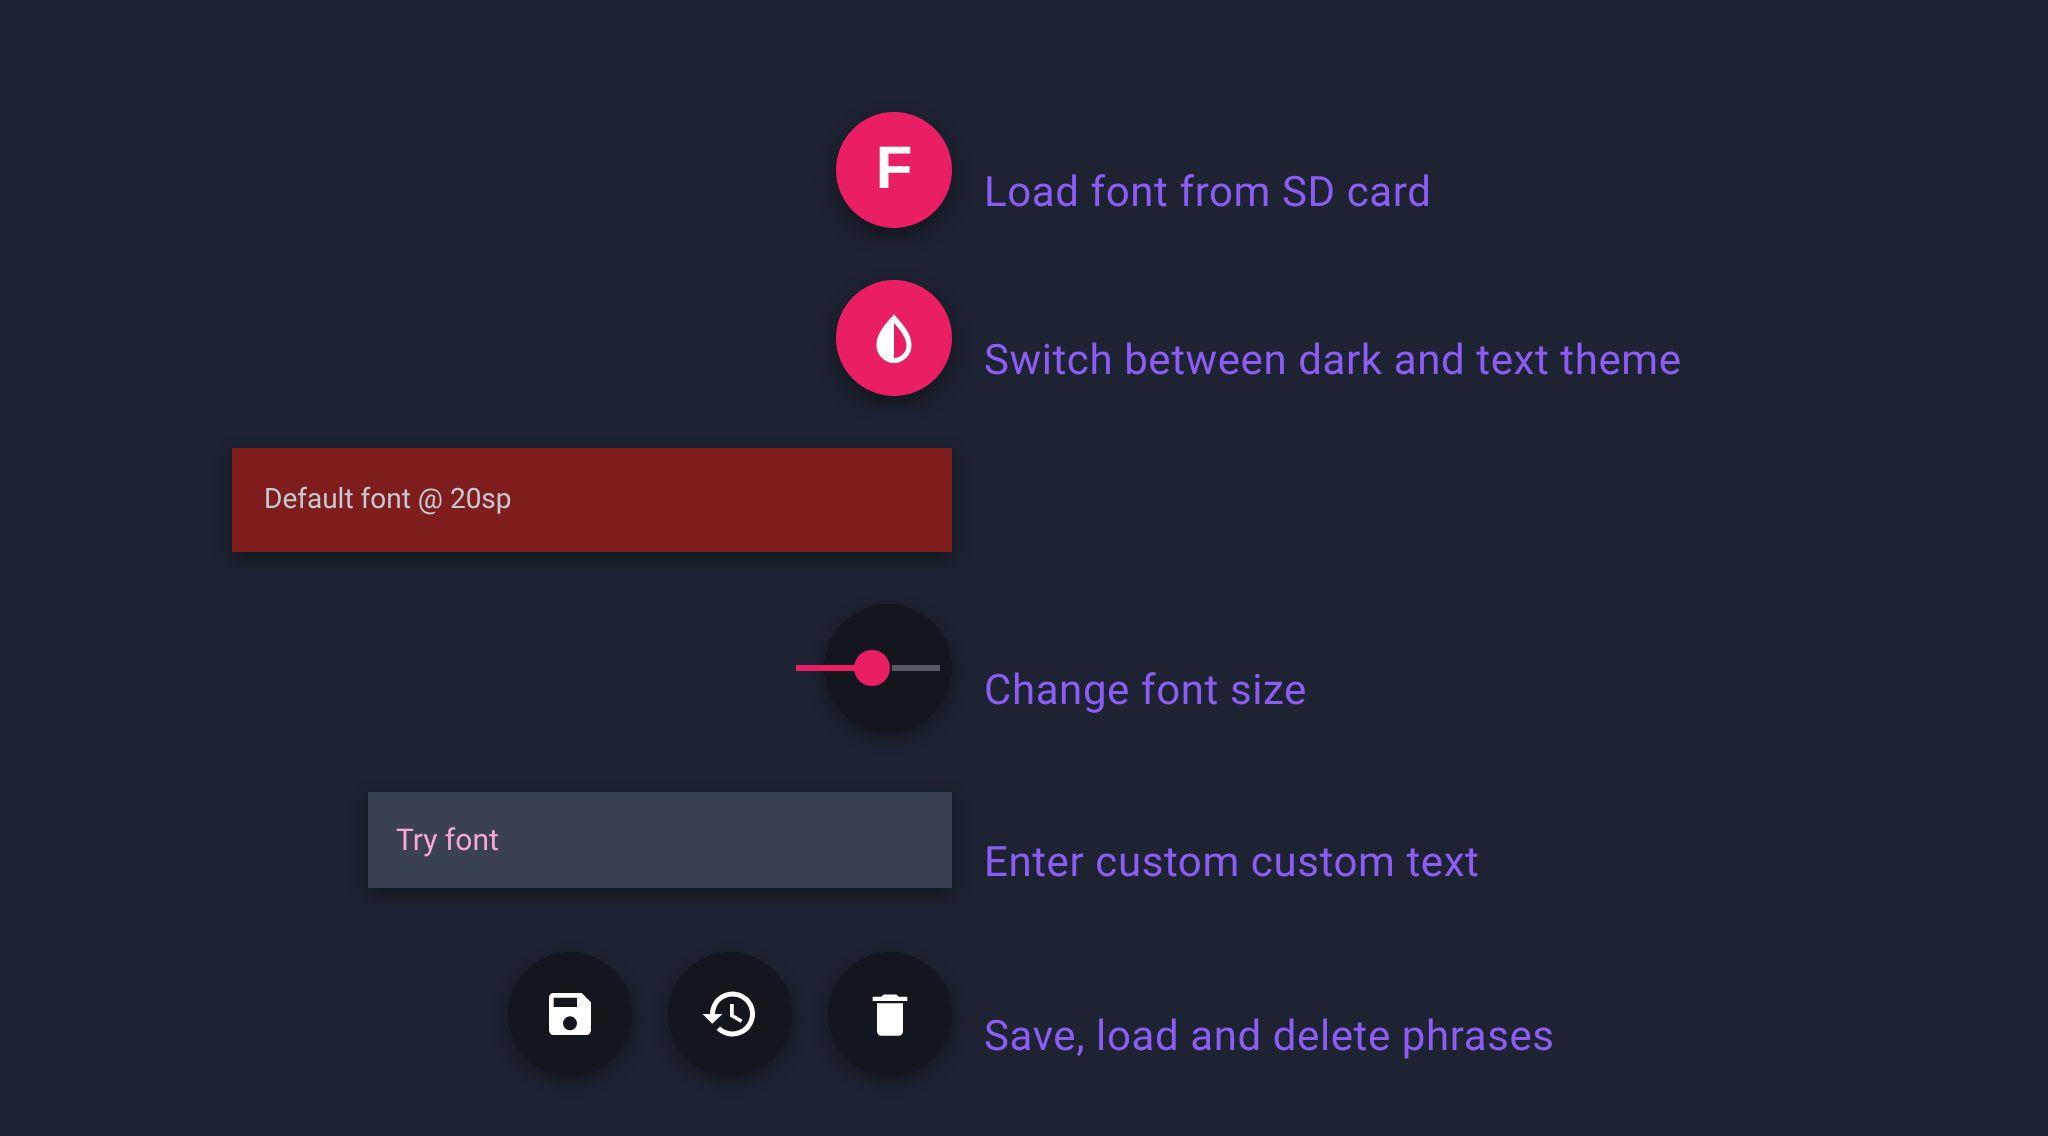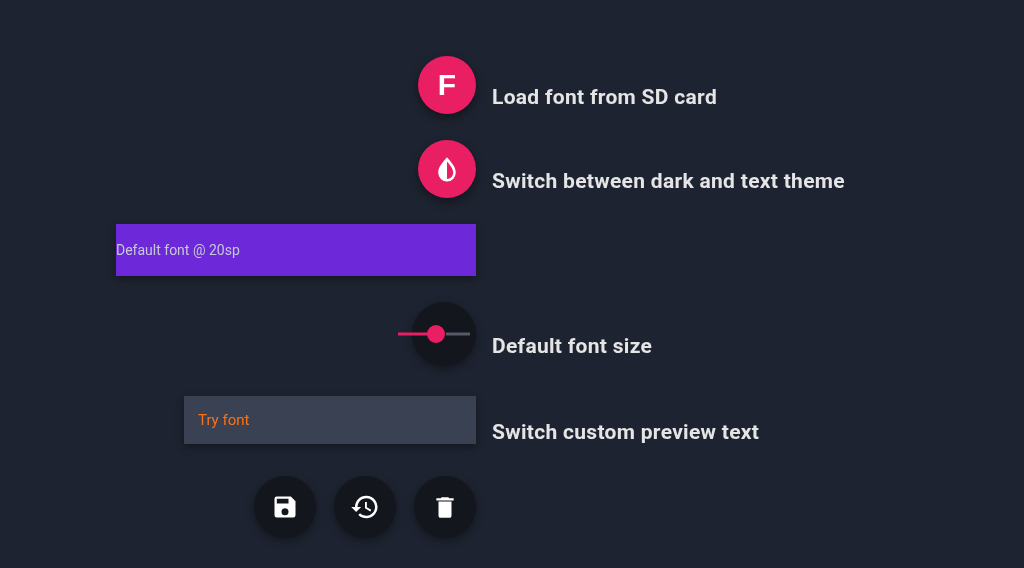--- a/index.html
+++ b/index.html
@@ -24,22 +24,22 @@
       display: flex;
       justify-content: flex-end;
       align-items: center;
       padding-right: 16px;
     }
     .right-col {
       flex: 1;
     }
     .label {
       font-size: 21px;
-      font-weight: 700;
-      color: #e5e5e5;
+      font-weight: 400;
+      color: #8b5cf6;
       letter-spacing: 0.3px;
       margin-top: 24px;
     }
     .fab {
       width: 58px;
       height: 58px;
       border-radius: 50%;
       background: #e91e63;
       display: flex;
       align-items: center;
@@ -48,23 +48,24 @@
     }
     .fab-letter {
       color: #fff;
       font-weight: bold;
       font-size: 30px;
       font-family: "Segoe UI", sans-serif;
     }
     .info-bar {
       width: 360px;
       height: 52px;
-      background: #6d28d9;
-      display: flex;
-      align-items: center;
+      background: #7f1d1d;
+      display: flex;
+      align-items: center;
+      padding-left: 16px;
       box-shadow: 0 3px 8px rgba(0,0,0,0.35);
     }
     .info-bar-text {
       font-size: 14px;
       color: #c5c9d3;
     }
     .slider-circle {
       width: 64px;
       height: 64px;
       border-radius: 50%;
@@ -106,21 +107,21 @@
       width: 292px;
       height: 48px;
       background: #3a4152;
       display: flex;
       align-items: center;
       padding-left: 14px;
       box-shadow: 0 3px 8px rgba(0,0,0,0.35);
     }
     .preview-placeholder {
       font-size: 15px;
-      color: #f97316;
+      color: #f9a8d4;
     }
     .icon-group {
       display: flex;
       gap: 18px;
     }
     .icon-circle {
       width: 62px;
       height: 62px;
       border-radius: 50%;
       background: #14161d;
@@ -170,32 +171,32 @@
 
   <div class="row" style="margin-bottom:30px;">
     <div class="left-col">
       <div class="slider-circle">
         <div class="slider-track-left"></div>
         <div class="slider-track-right"></div>
         <div class="slider-thumb"></div>
       </div>
     </div>
     <div class="right-col">
-      <div class="label">Default font size</div>
+      <div class="label">Change font size</div>
     </div>
   </div>
 
   <div class="row" style="margin-bottom:32px;">
     <div class="left-col">
       <div class="preview-input">
         <span class="preview-placeholder">Try font</span>
       </div>
     </div>
     <div class="right-col">
-      <div class="label">Switch custom preview text</div>
+      <div class="label">Enter custom custom text</div>
     </div>
   </div>
 
   <div class="row">
     <div class="left-col">
       <div class="icon-group">
         <div class="icon-circle">
           <svg width="28" height="28" viewBox="0 0 24 24" fill="#fff">
             <path d="M17 3H5a2 2 0 0 0-2 2v14a2 2 0 0 0 2 2h14a2 2 0 0 0 2-2V7l-4-4zm-5 16a3 3 0 1 1 0-6 3 3 0 0 1 0 6zm3-10H5V5h10v4z"></path>
           </svg>
@@ -205,15 +206,18 @@
             <path d="M13 3a9 9 0 0 0-9 9H1l3.9 3.9L9 12H6a7 7 0 1 1 2.05 4.95l-1.41 1.41A9 9 0 1 0 13 3zm-1 5v5l4.25 2.52.75-1.23-3.5-2.08V8H12z"></path>
           </svg>
         </div>
         <div class="icon-circle">
           <svg width="26" height="26" viewBox="0 0 24 24" fill="#fff">
             <path d="M6 7h12v13a2 2 0 0 1-2 2H8a2 2 0 0 1-2-2V7zm9-4l1 1h4v2H4V4h4l1-1h6z"></path>
           </svg>
         </div>
       </div>
     </div>
+    <div class="right-col">
+      <div class="label">Save, load and delete phrases</div>
+    </div>
   </div>
 
 </div>
 
 </body></html>

